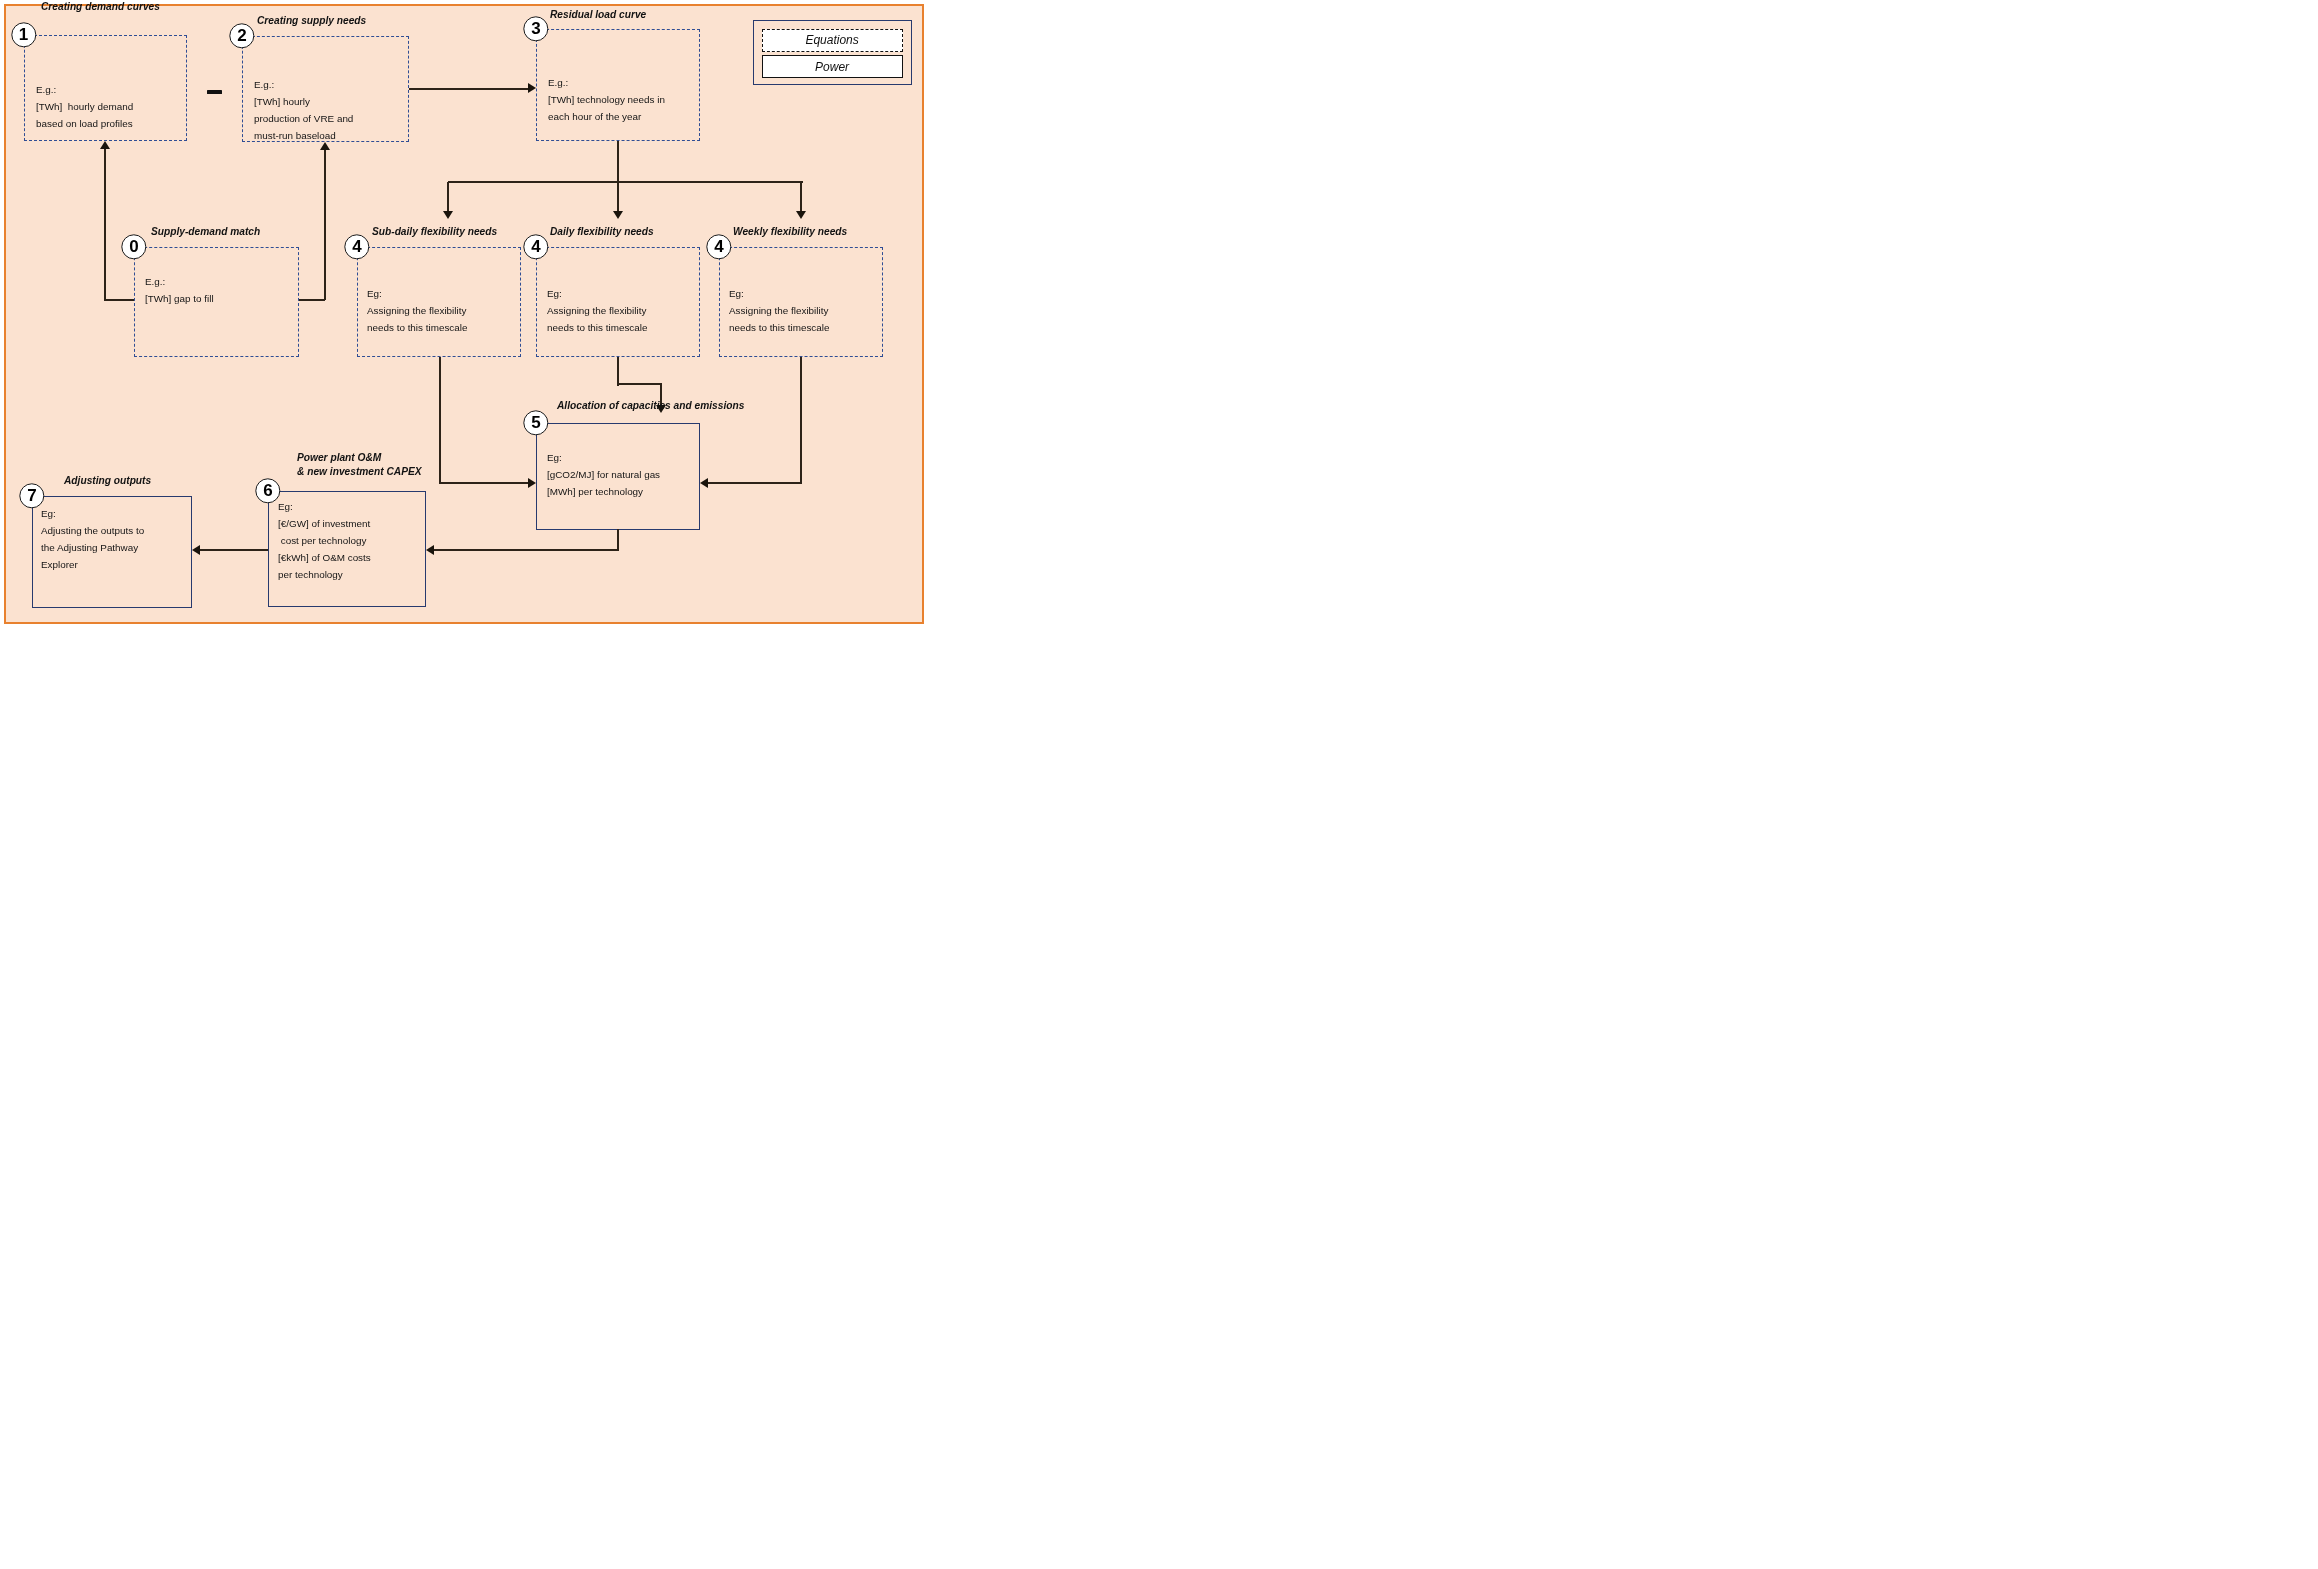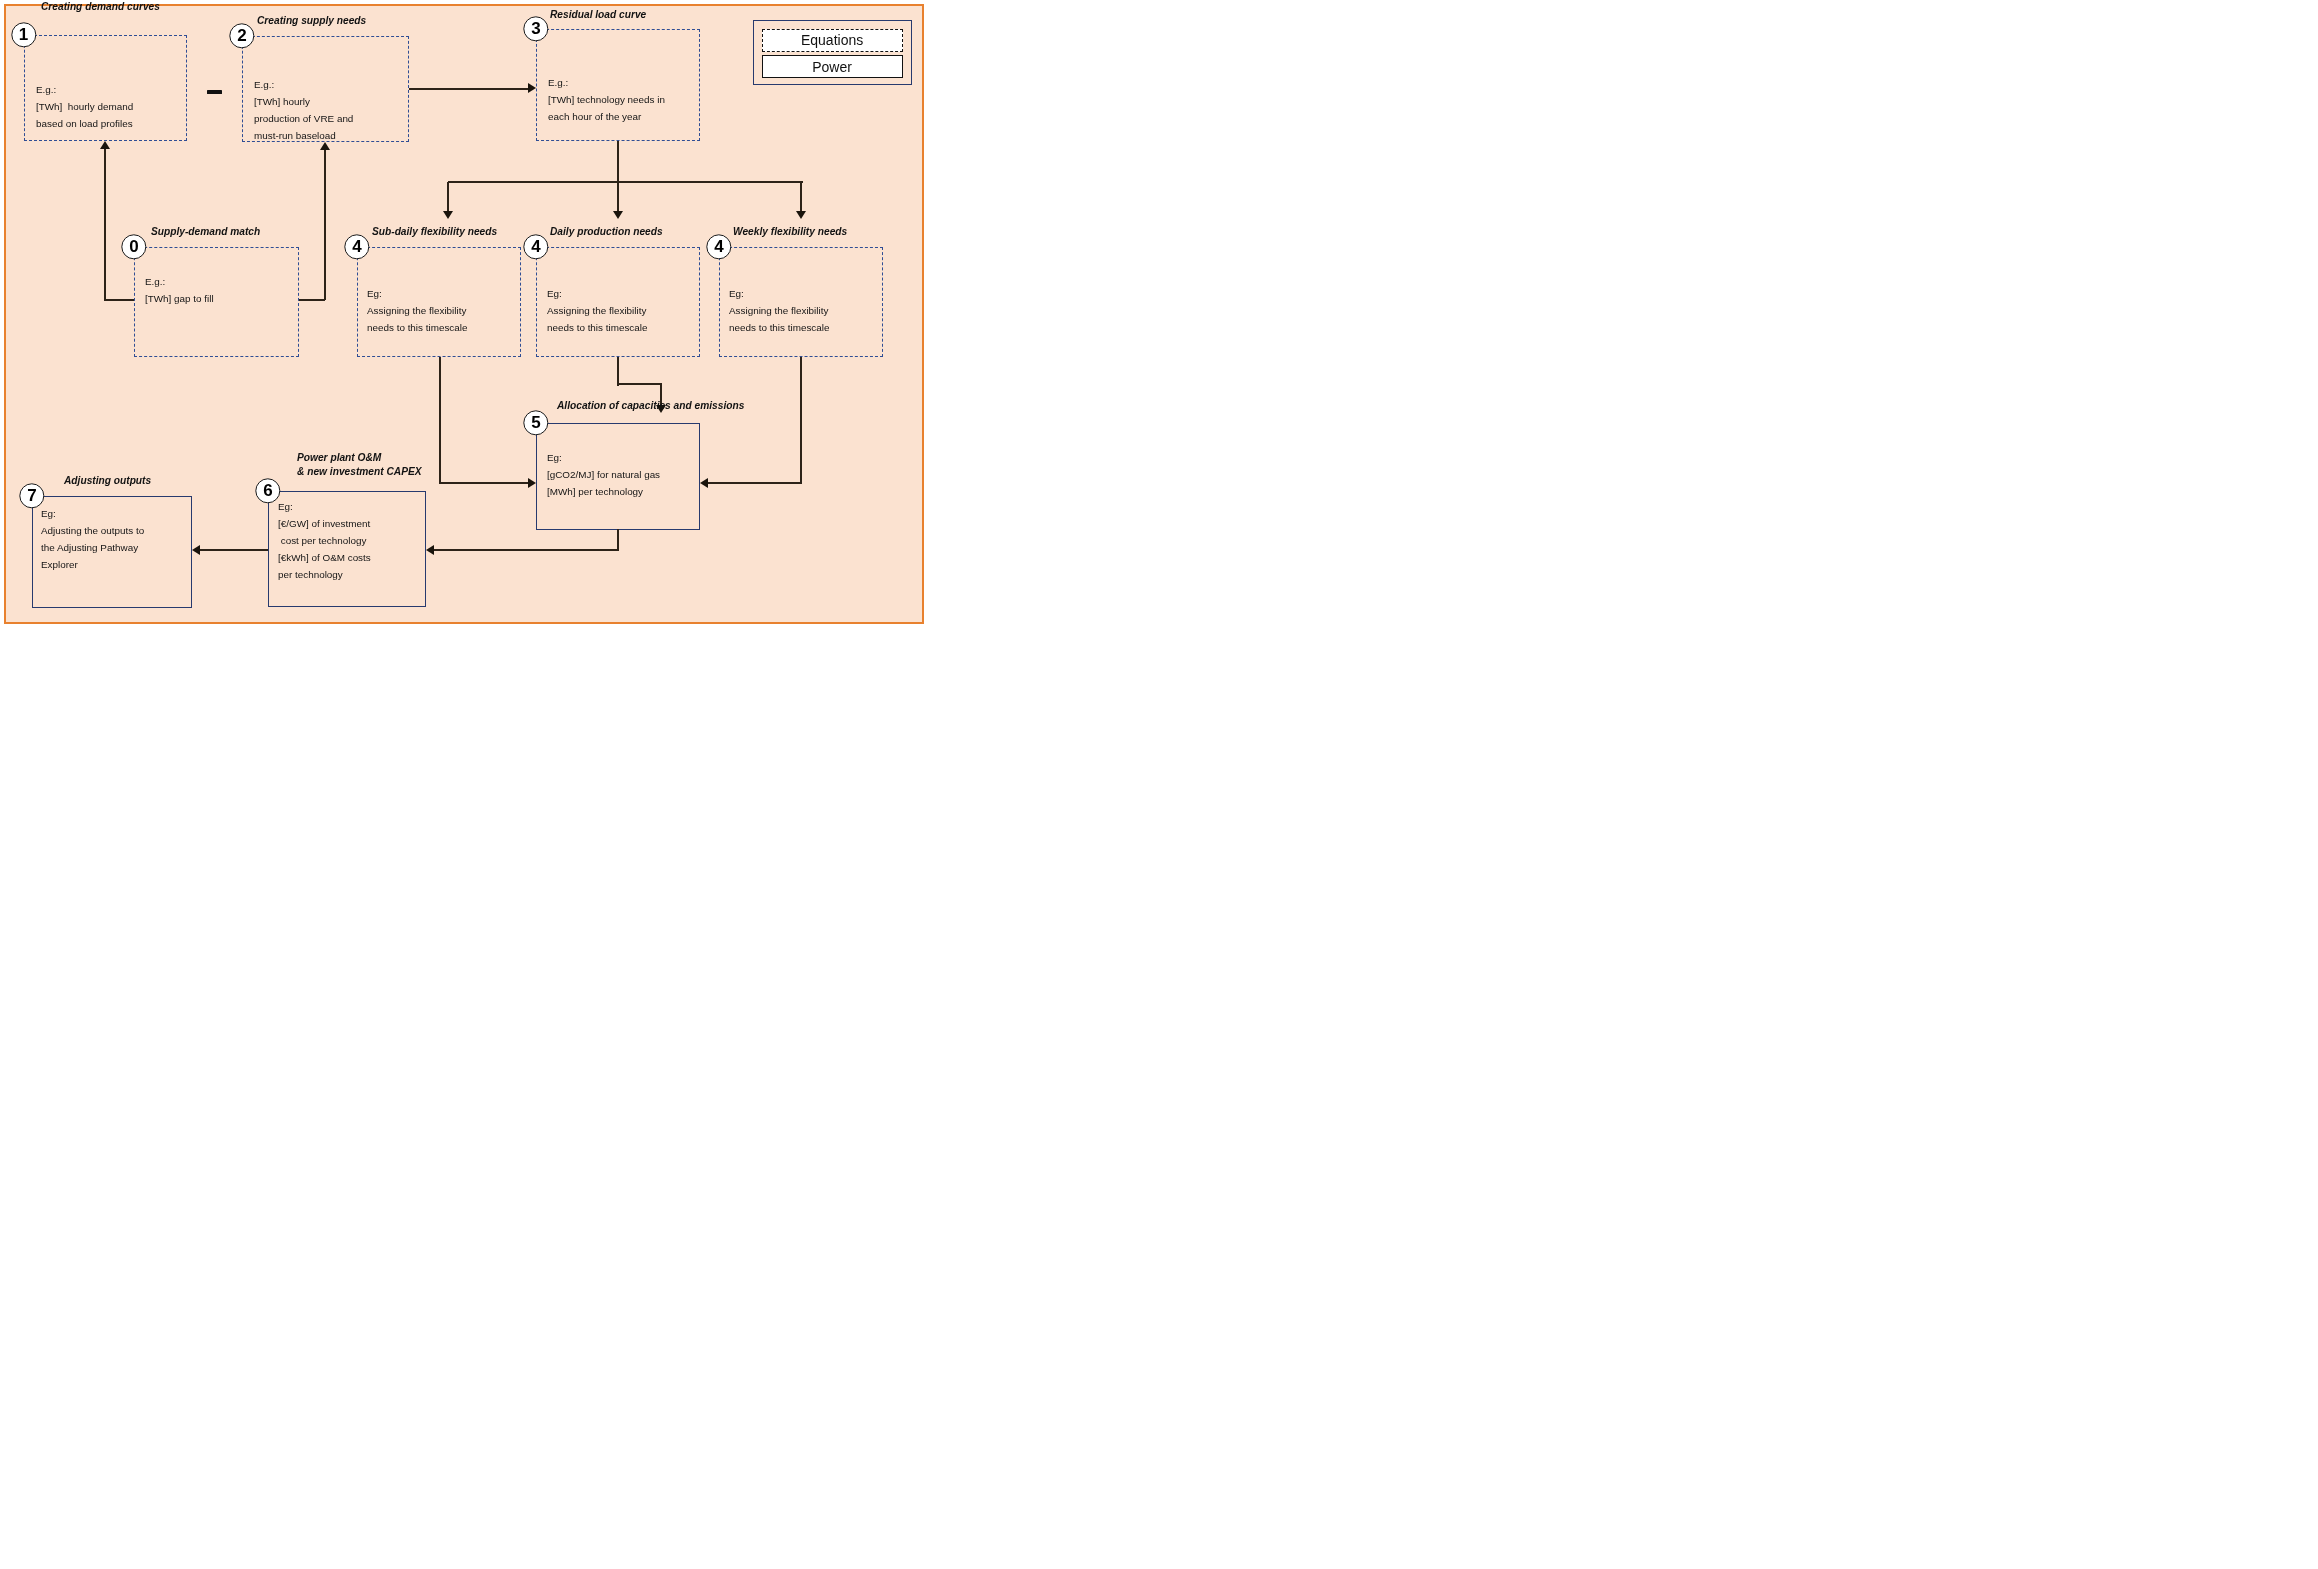--- a/index.html
+++ b/index.html
@@ -20,21 +20,21 @@
   .ah{position:absolute;width:0;height:0;border:5.1px solid transparent;z-index:3;}
   .ah.r{border-left:8.3px solid #1a140c;border-right:0;}
   .ah.l{border-right:8.3px solid #1a140c;border-left:0;}
   .ah.d{border-top:8.3px solid #1a140c;border-bottom:0;}
   .ah.u{border-bottom:8.3px solid #1a140c;border-top:0;}
   .minus{position:absolute;background:#111;border-radius:0.6px;z-index:3;}
   #legend{position:absolute;left:753px;top:20.3px;width:159px;height:65px;
           border:1.3px solid #273a6e;box-sizing:border-box;z-index:5;}
   .legend-item{position:absolute;left:7.6px;width:141px;height:23px;background:#ffffff;
                box-sizing:border-box;display:flex;align-items:center;justify-content:center;
-               font-size:14px;color:#111;}
+               font-size:12px;color:#111;font-style:italic;}
   .legend-dashed{top:7.6px;border:1.9px dashed #111;}
   .legend-solid{top:34px;border:1.9px solid #111;}
 </style>
 </head>
 <body>
 
 <div id="canvas">
   <div id="frame"></div>
 
   <div class="box dashed" style="left:23.5px;top:35px;width:163px;height:106px"></div>
@@ -96,21 +96,21 @@
   <div class="lines" style="left:367px;top:285px">
     <div>Eg:</div>
     <div>Assigning the flexibility</div>
     <div>needs to this timescale</div>
   </div>
 
   <div class="box dashed" style="left:536px;top:247px;width:164px;height:110px"></div>
   <div class="circle" style="left:536px;top:247px">
     <span>4</span>
     </div>
-  <div class="title" style="left:550px;top:225px">Daily production needs</div>
+  <div class="title" style="left:550px;top:225px">Daily flexibility needs</div>
   <div class="lines" style="left:547px;top:285px">
     <div>Eg:</div>
     <div>Assigning the flexibility</div>
     <div>needs to this timescale</div>
   </div>
 
   <div class="box dashed" style="left:719px;top:247px;width:164px;height:110px"></div>
   <div class="circle" style="left:719px;top:247px">
     <span>4</span>
     </div>

